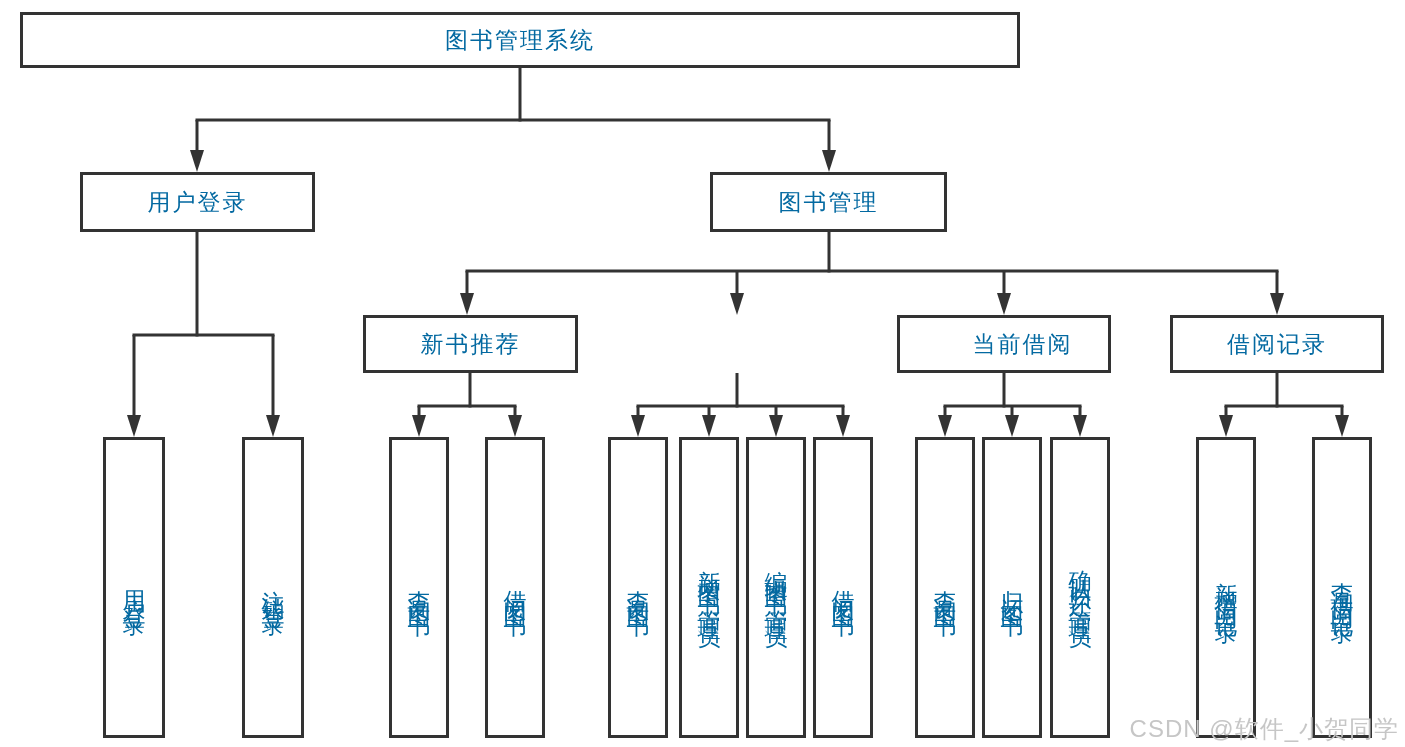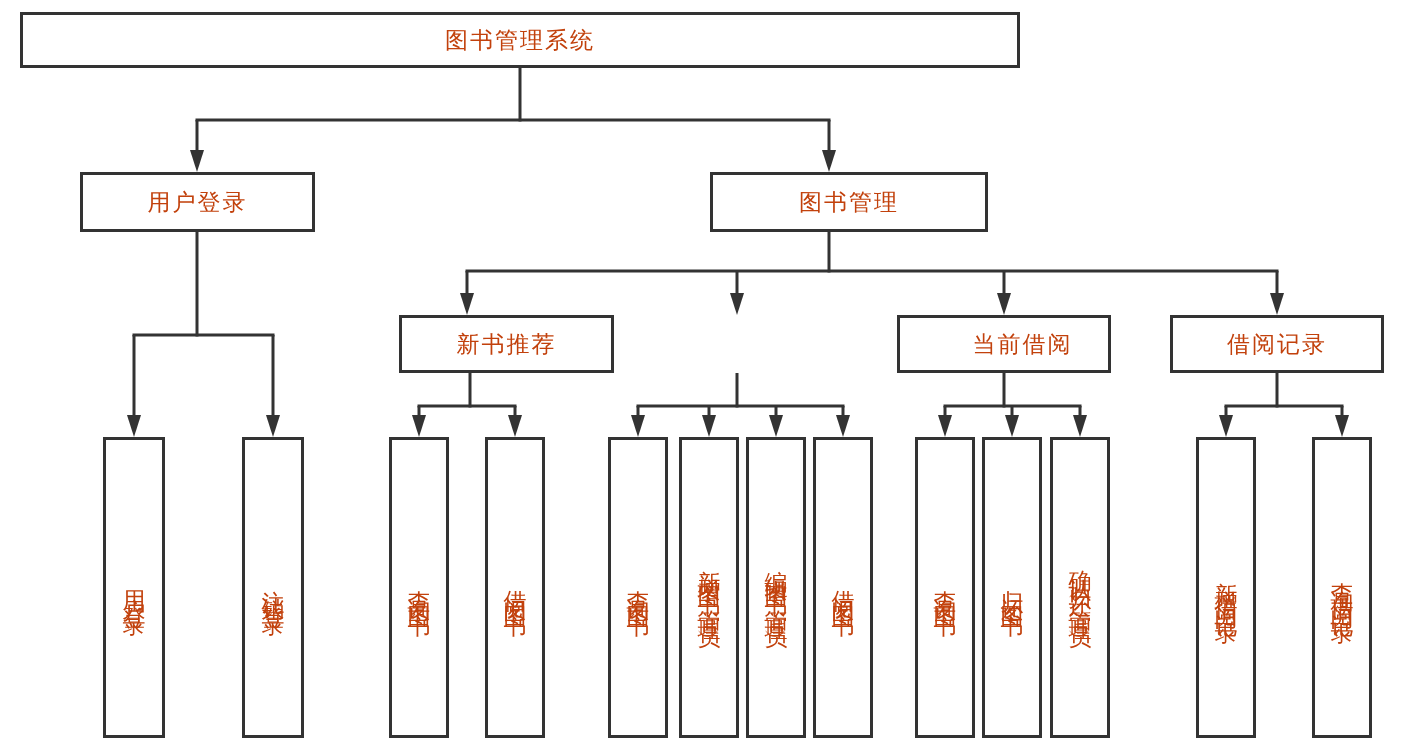--- a/index.html
+++ b/index.html
@@ -17,38 +17,38 @@
     width: 1405px; height: 747px;
   }
   .node {
     position: absolute;
     background: #ffffff;
     border: 3px solid #333333;
     box-sizing: border-box;
     display: flex;
     align-items: center;
     justify-content: center;
-    color: #c2410c;
+    color: #0369a1;
     font-size: 23px;
     letter-spacing: 2px;
     white-space: nowrap;
   }
   .vnode {
     writing-mode: vertical-rl;
     letter-spacing: 8px;
     font-size: 23px;
     line-height: 1;
   }
   
   .n-root  { left: 20px;   top: 12px;  width: 1000px; height: 56px; }
   
   .n-l2a   { left: 80px;   top: 172px; width: 235px;  height: 60px; }
-  .n-l2b   { left: 710px;  top: 172px; width: 278px;  height: 60px; }
+  .n-l2b   { left: 710px;  top: 172px; width: 237px;  height: 60px; }
   
-  .n-l3a   { left: 363px;  top: 315px; width: 215px;  height: 58px; margin-left: 36px; }
+  .n-l3a   { left: 363px;  top: 315px; width: 215px;  height: 58px; }
   .n-l3b   { left: 630px;  top: 315px; width: 213px;  height: 58px; }
   .n-l3c   { left: 897px;  top: 315px; width: 214px;  height: 58px; padding-left: 37px; }
   .n-l3d   { left: 1170px; top: 315px; width: 214px;  height: 58px; }
   
   .leaf    { top: 437px; height: 301px; }
   .n-f1  { left: 103px;  width: 62px; }
   .n-f2  { left: 242px;  width: 62px; }
   .n-f3  { left: 389px;  width: 60px; }
   .n-f4  { left: 485px;  width: 60px; }
   .n-f5  { left: 608px;  width: 60px; }
@@ -161,13 +161,14 @@
   <div class="node vnode leaf n-f7">编辑图书（管理员）</div>
   <div class="node vnode leaf n-f8">借阅图书</div>
 
   <div class="node vnode leaf n-f9">查询图书</div>
   <div class="node vnode leaf n-f10">归还图书</div>
   <div class="node vnode leaf n-f11">确认归还（管理员）</div>
 
   <div class="node vnode leaf n-f12">新增借阅记录</div>
   <div class="node vnode leaf n-f13">查询借阅记录</div>
 
+  <div id="watermark">CSDN @软件_小贺同学</div>
 </div>
 
 </body></html>

